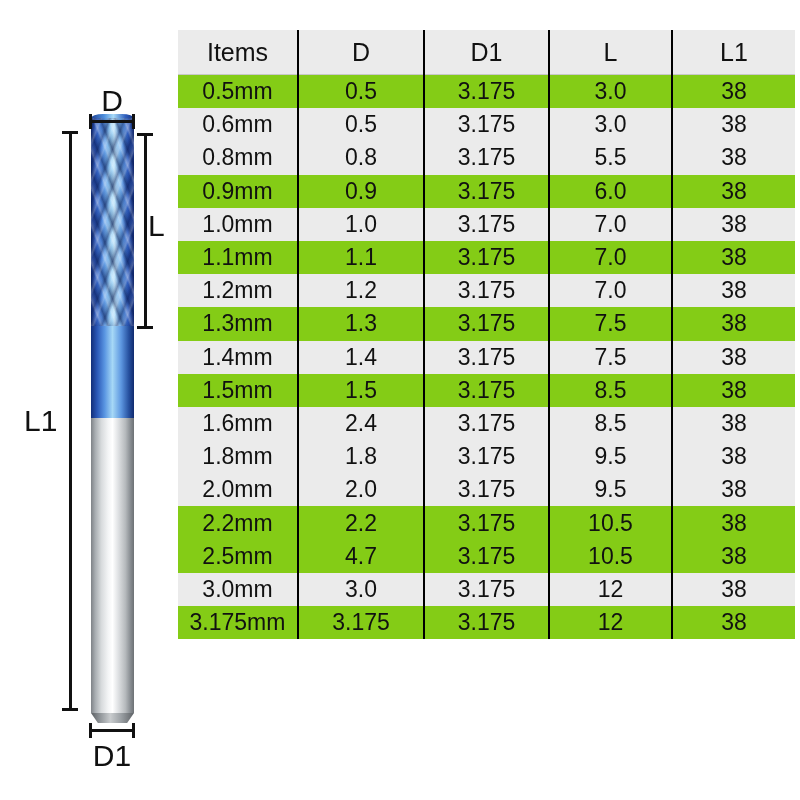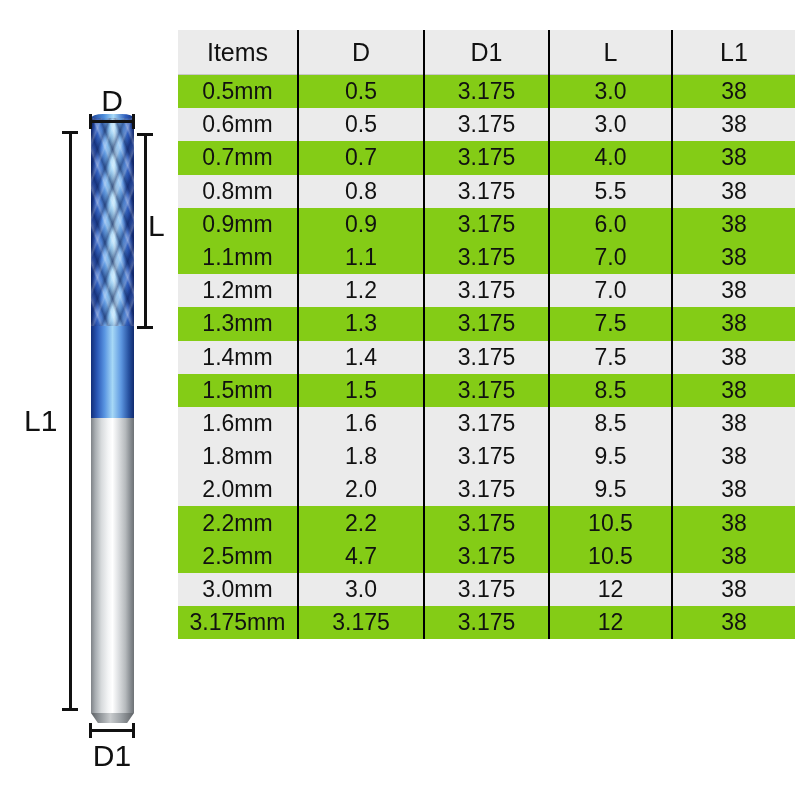--- a/index.html
+++ b/index.html
@@ -296,41 +296,41 @@
           <td>3.0</td>
           <td>38</td>
         </tr>
         <tr class="even">
           <td>0.6mm</td>
           <td>0.5</td>
           <td>3.175</td>
           <td>3.0</td>
           <td>38</td>
         </tr>
-        <tr class="odd">
-          <td>0.7mm</td>
-          <td>0.7</td>
-          <td>3.175</td>
-          <td>4.0</td>
-          <td>38</td>
-        </tr>
         <tr class="even">
           <td>0.8mm</td>
           <td>0.8</td>
           <td>3.175</td>
           <td>5.5</td>
           <td>38</td>
         </tr>
         <tr class="odd">
           <td>0.9mm</td>
           <td>0.9</td>
           <td>3.175</td>
           <td>6.0</td>
           <td>38</td>
         </tr>
+        <tr class="even">
+          <td>1.0mm</td>
+          <td>1.0</td>
+          <td>3.175</td>
+          <td>7.0</td>
+          <td>38</td>
+        </tr>
         <tr class="odd">
           <td>1.1mm</td>
           <td>1.1</td>
           <td>3.175</td>
           <td>7.0</td>
           <td>38</td>
         </tr>
         <tr class="even">
           <td>1.2mm</td>
           <td>1.2</td>
@@ -354,21 +354,21 @@
         </tr>
         <tr class="odd">
           <td>1.5mm</td>
           <td>1.5</td>
           <td>3.175</td>
           <td>8.5</td>
           <td>38</td>
         </tr>
         <tr class="even">
           <td>1.6mm</td>
-          <td>1.6</td>
+          <td>2.4</td>
           <td>3.175</td>
           <td>8.5</td>
           <td>38</td>
         </tr>
         <tr class="even">
           <td>1.8mm</td>
           <td>1.8</td>
           <td>3.175</td>
           <td>9.5</td>
           <td>38</td>

